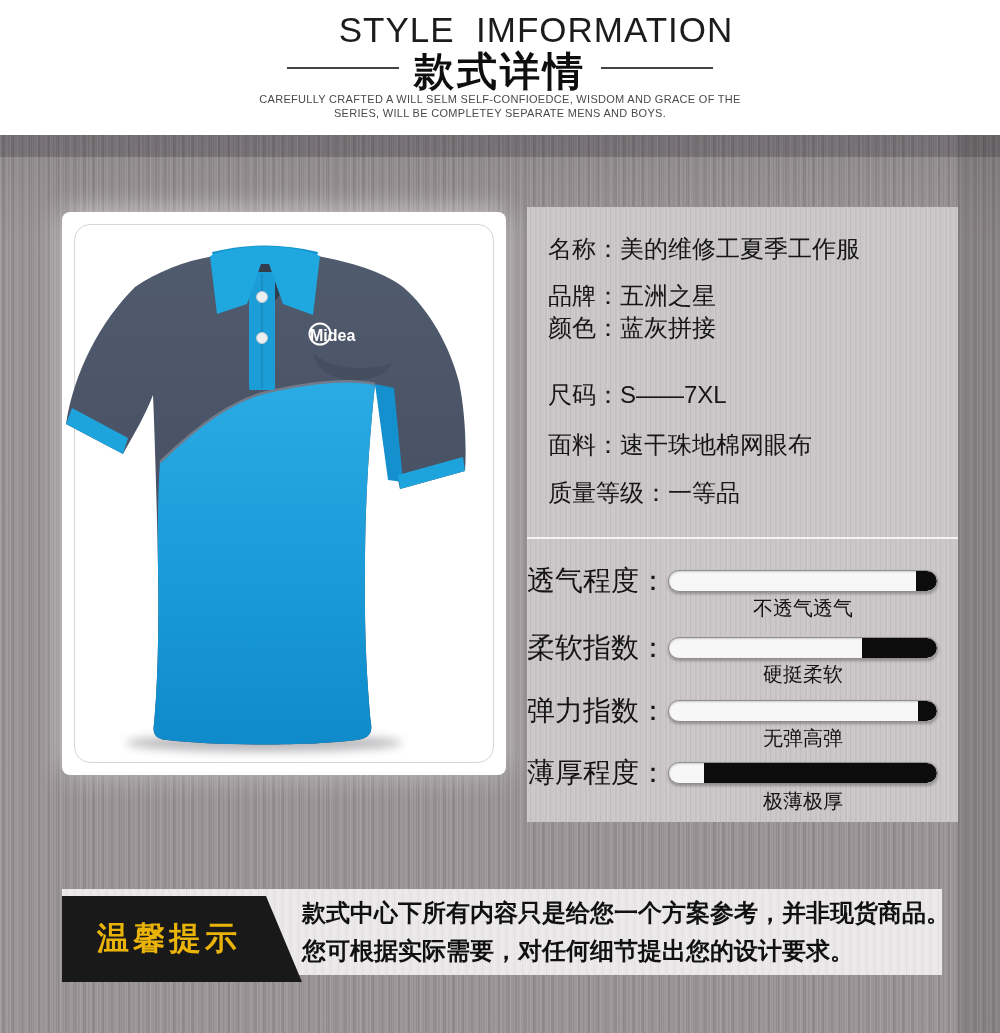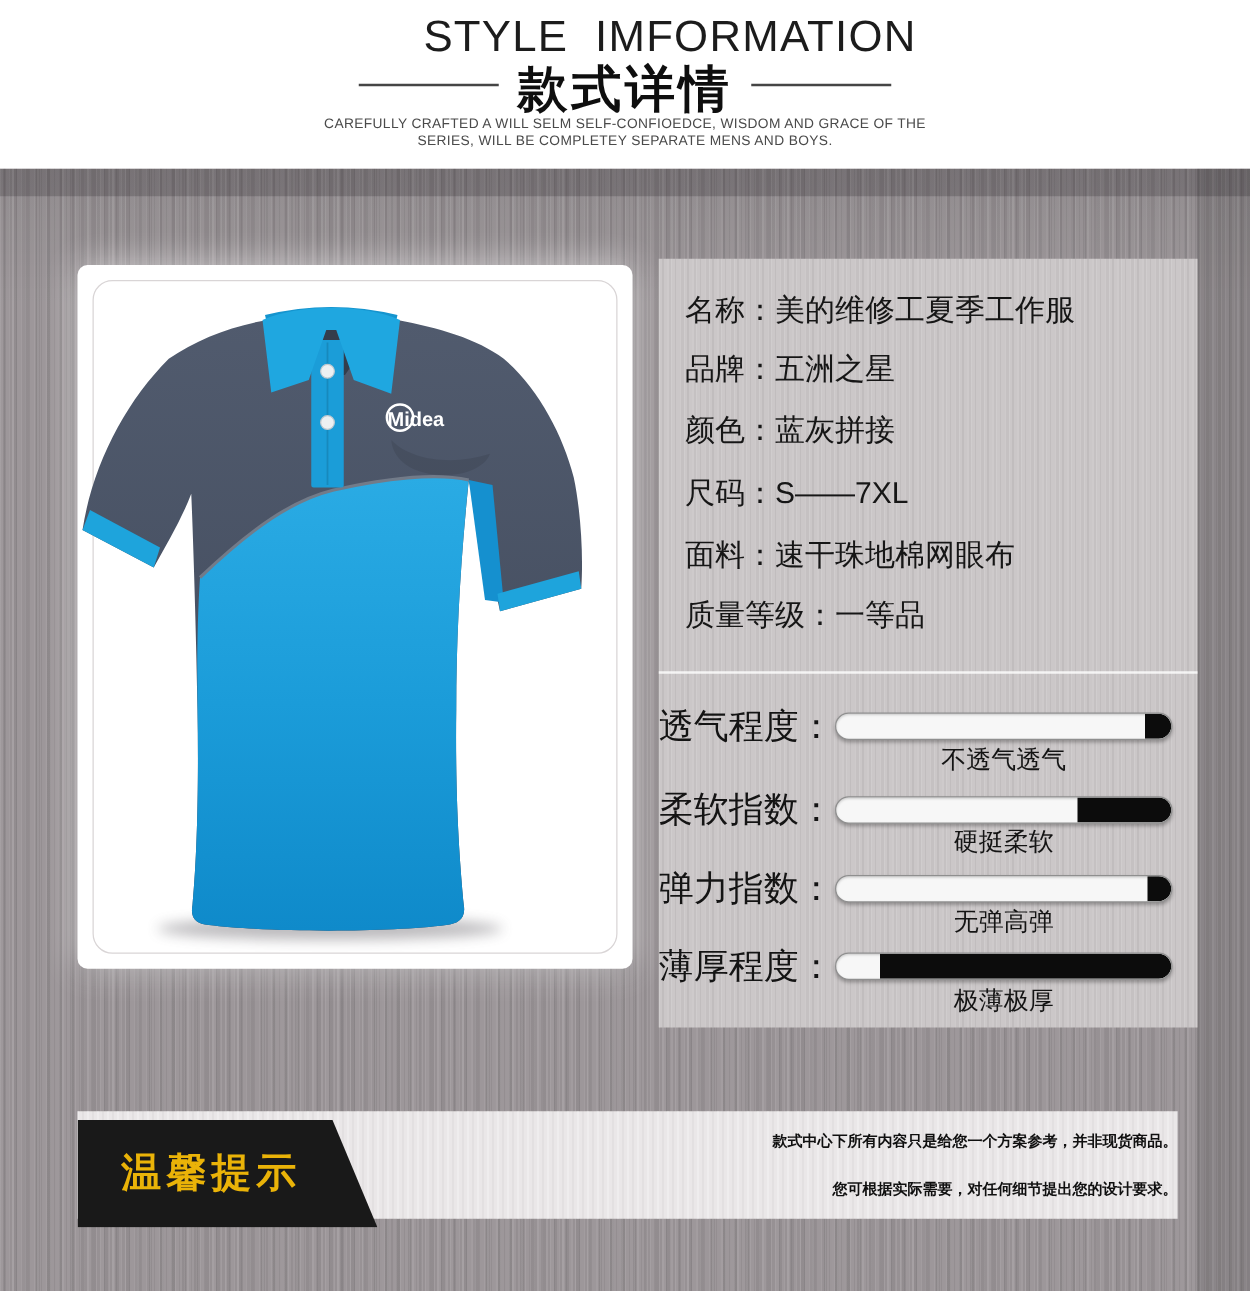--- a/index.html
+++ b/index.html
@@ -59,22 +59,22 @@
           font-size:20px;color:#141414;line-height:22px;}
 
   
   .notice-panel{position:absolute;left:62px;top:754px;width:880px;height:86px;background:#eae7e8;
     background-image:repeating-linear-gradient(90deg, rgba(255,255,255,.25) 0 1px,
       rgba(255,255,255,0) 1px 4px, rgba(0,0,0,.03) 4px 5px, rgba(255,255,255,0) 5px 8px);}
   .notice-badge{position:absolute;left:62px;top:761px;width:240px;height:86px;background:#191919;
     clip-path:polygon(0 0, 85% 0, 100% 100%, 0 100%);
     display:flex;align-items:center;justify-content:center;padding-right:26px;box-sizing:border-box;}
   .notice-badge span{color:#eab308;font-size:32px;font-weight:bold;letter-spacing:4px;white-space:nowrap;}
-  .notice-text{position:absolute;left:302px;width:640px;text-align:right;font-weight:bold;
-               font-size:12px;color:#101010;line-height:26px;white-space:nowrap;}
+  .notice-text{position:absolute;left:302px;width:640px;text-align:left;font-weight:bold;
+               font-size:24px;color:#101010;line-height:26px;white-space:nowrap;}
   .notice-text.l1{top:765px}
   .notice-text.l2{top:803px}
 </style>
 </head>
 <body>
 
 <div class="page">
 
   <div>
     <div class="title-en">STYLE  IMFORMATION</div>
@@ -130,21 +130,21 @@
         <circle cx="200" cy="126" r="5.5" fill="#edf0f2" stroke="#bfc8cf" stroke-width="1"></circle>
         <circle cx="258" cy="122" r="10.5" fill="none" stroke="#ffffff" stroke-width="2"></circle>
         <text x="248" y="129" font-size="16" font-weight="bold" fill="#ffffff" font-family="Liberation Sans, sans-serif">Midea</text>
         <path d="M251,140 C266,156 300,161 330,151 C325,165 299,172 277,166 C261,162 252,152 251,140 Z" fill="rgba(0,0,0,0.09)"></path>
       </svg>
     </div>
 
     <div class="panel">
       <div class="spec" style="top:29px">名称：美的维修工夏季工作服</div>
       <div class="spec" style="top:76px">品牌：五洲之星</div>
-      <div class="spec" style="top:125px">颜色：蓝灰拼接</div>
+      <div class="spec" style="top:108px">颜色：蓝灰拼接</div>
       <div class="spec" style="top:175px">尺码：S——7XL</div>
       <div class="spec" style="top:225px">面料：速干珠地棉网眼布</div>
       <div class="spec" style="top:273px">质量等级：一等品</div>
 
       <div class="divider"></div>
 
       <div class="rating-label" style="top:362px">透气程度：</div>
       <div class="bar" style="top:363px">
         <div class="bar-black" style="width: 8%;"></div>
       </div>

